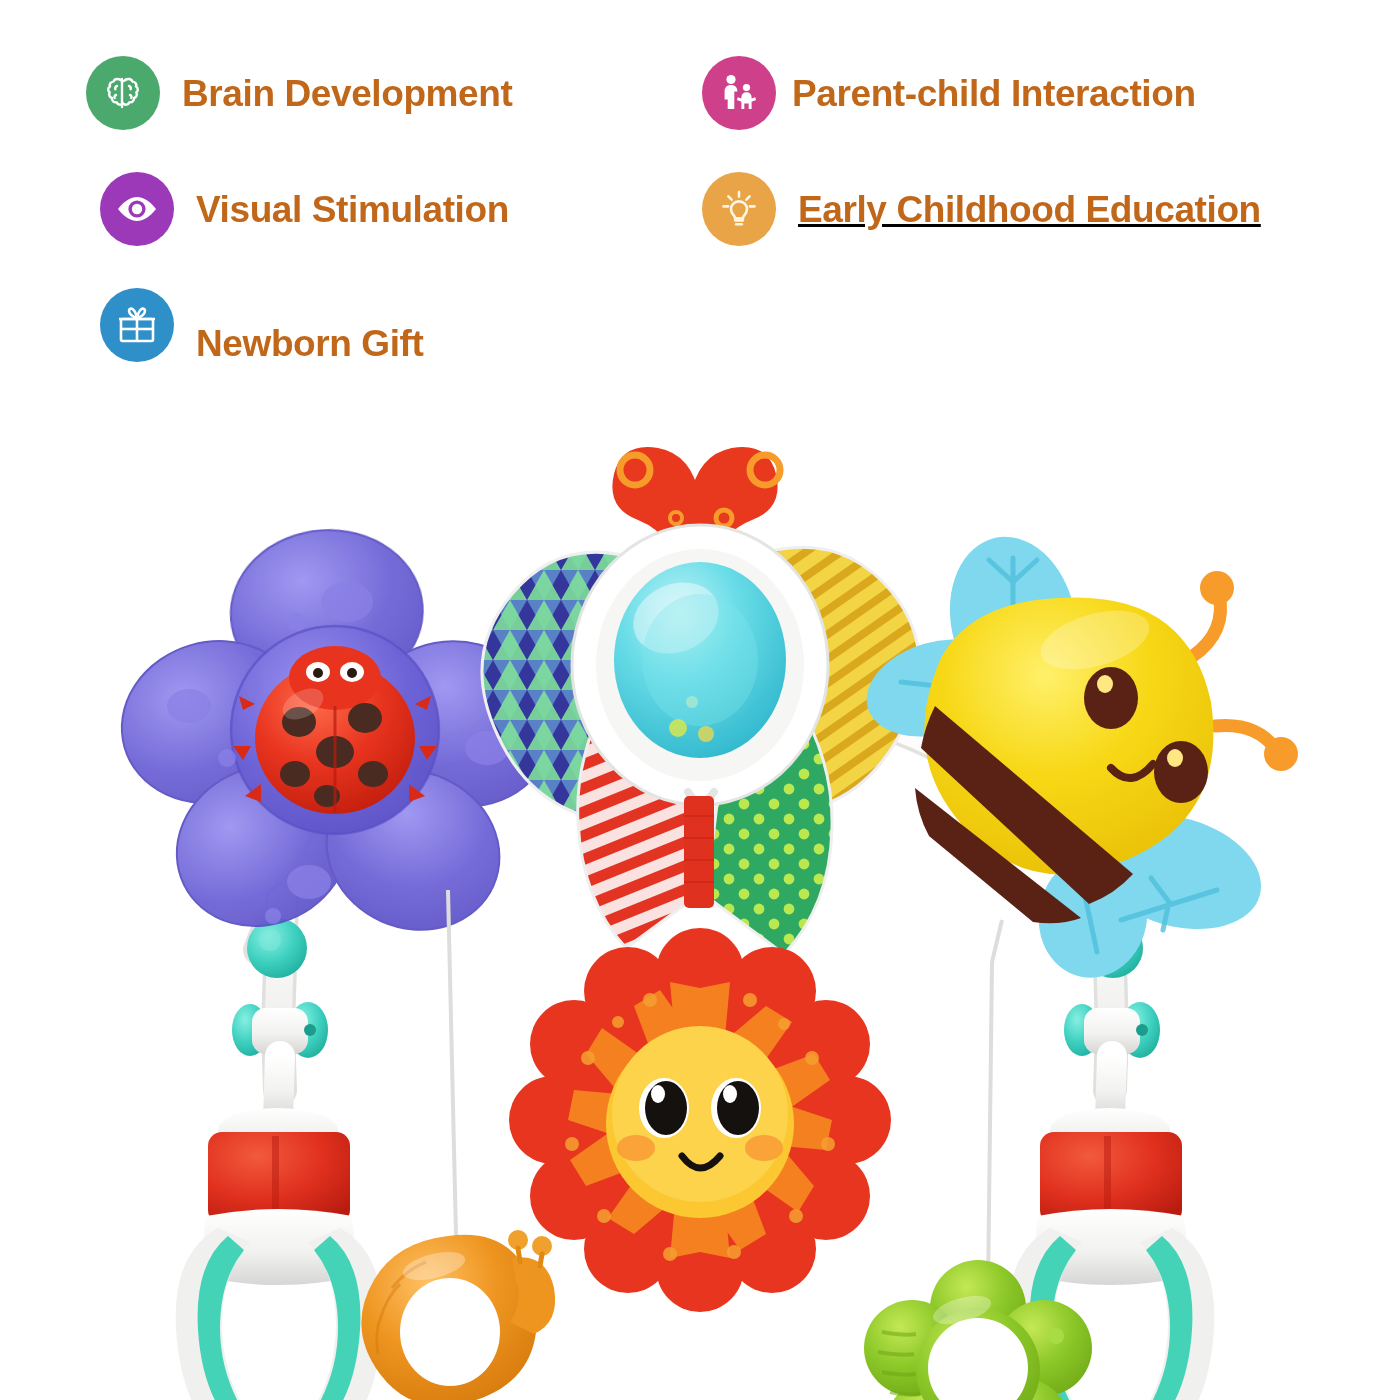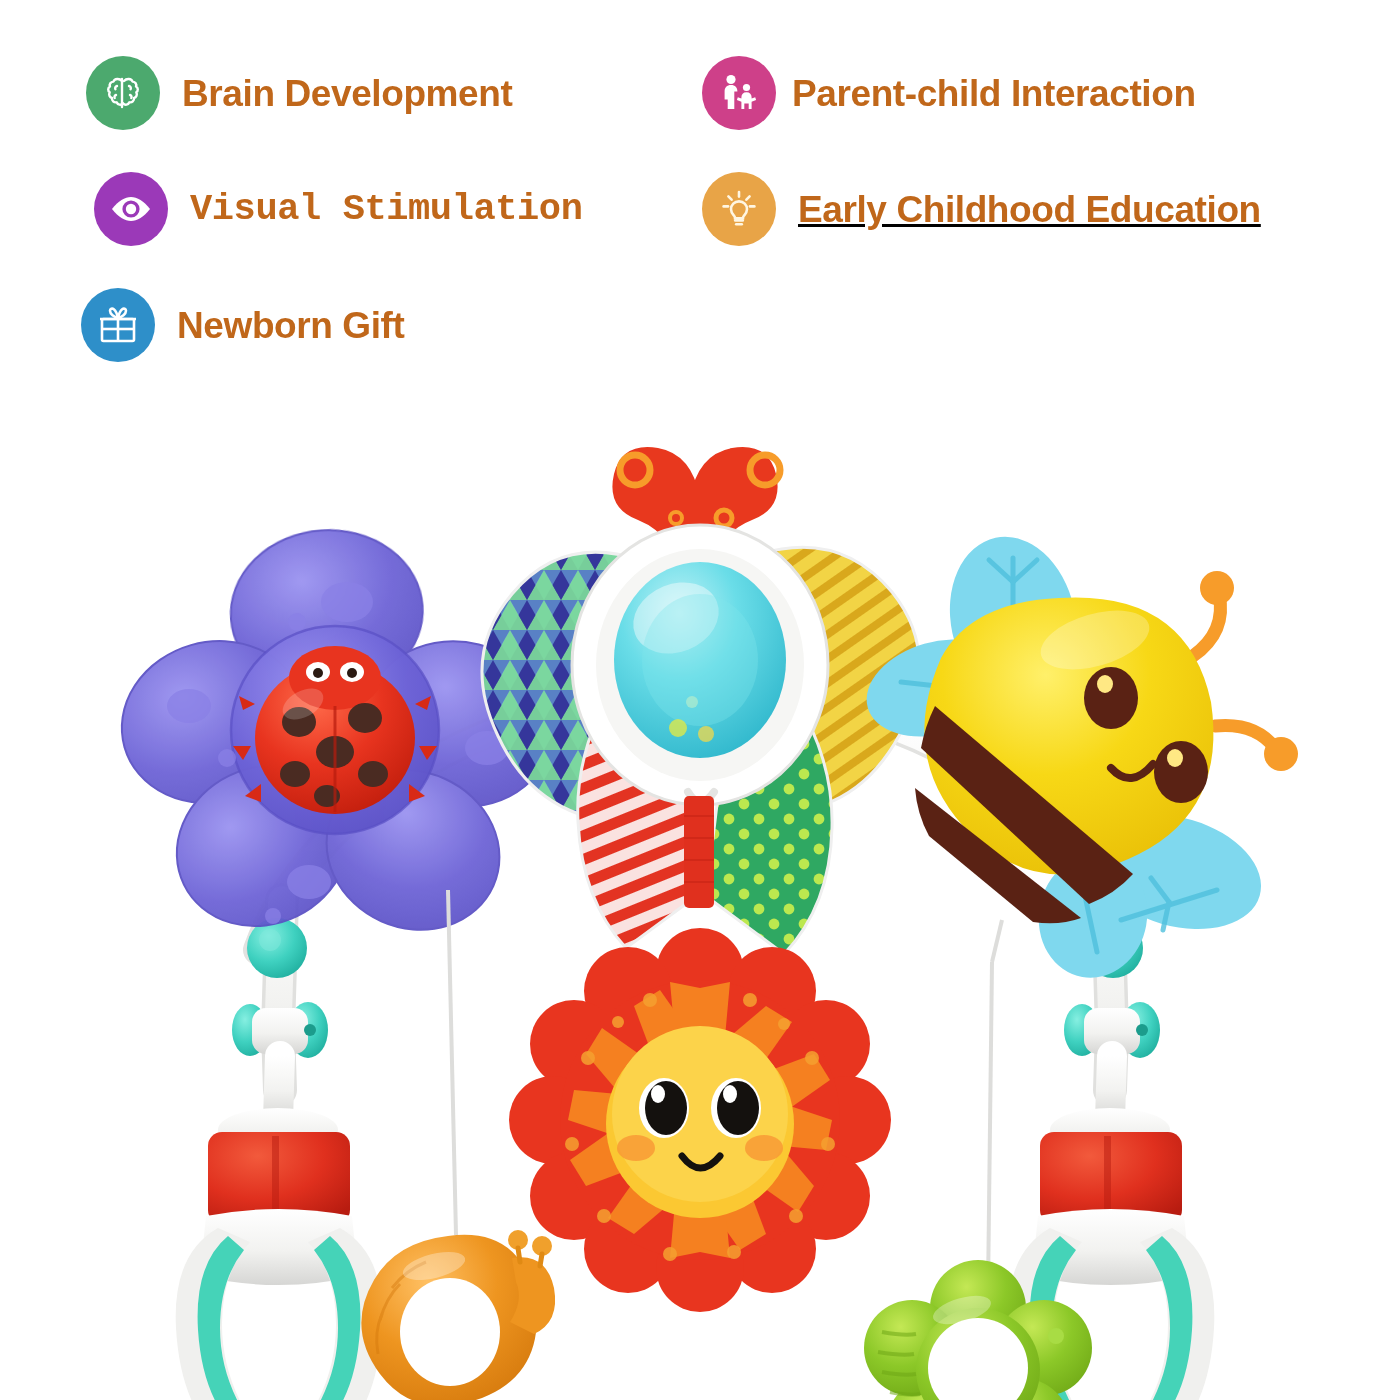--- a/index.html
+++ b/index.html
@@ -25,22 +25,22 @@
   }
   .feat .lbl{
     font-size:37px;
     font-weight:bold;
     color:#C0671A;
     letter-spacing:-0.4px;
     white-space:nowrap;
     line-height:1;
   }
   #feat-0{left:86px; top:56px;justify-content:space-between;}
-  #feat-1{left:94px; top:172px;font-family:Liberation Mono, monospace;}
-  #feat-2{left:81px; top:288px;}
+  #feat-1{left:100px; top:172px;}
+  #feat-2{left:100px; top:288px;align-items:flex-end;}
   #feat-3{left:702px; top:56px;gap:16px;}
   #feat-4{left:702px; top:172px;text-decoration:underline;}
 
   
   .product{
     position:absolute; left:0; top:330px; width:1400px; height:1070px;
   }
   .product svg{display:block;}
 </style>
 </head>

